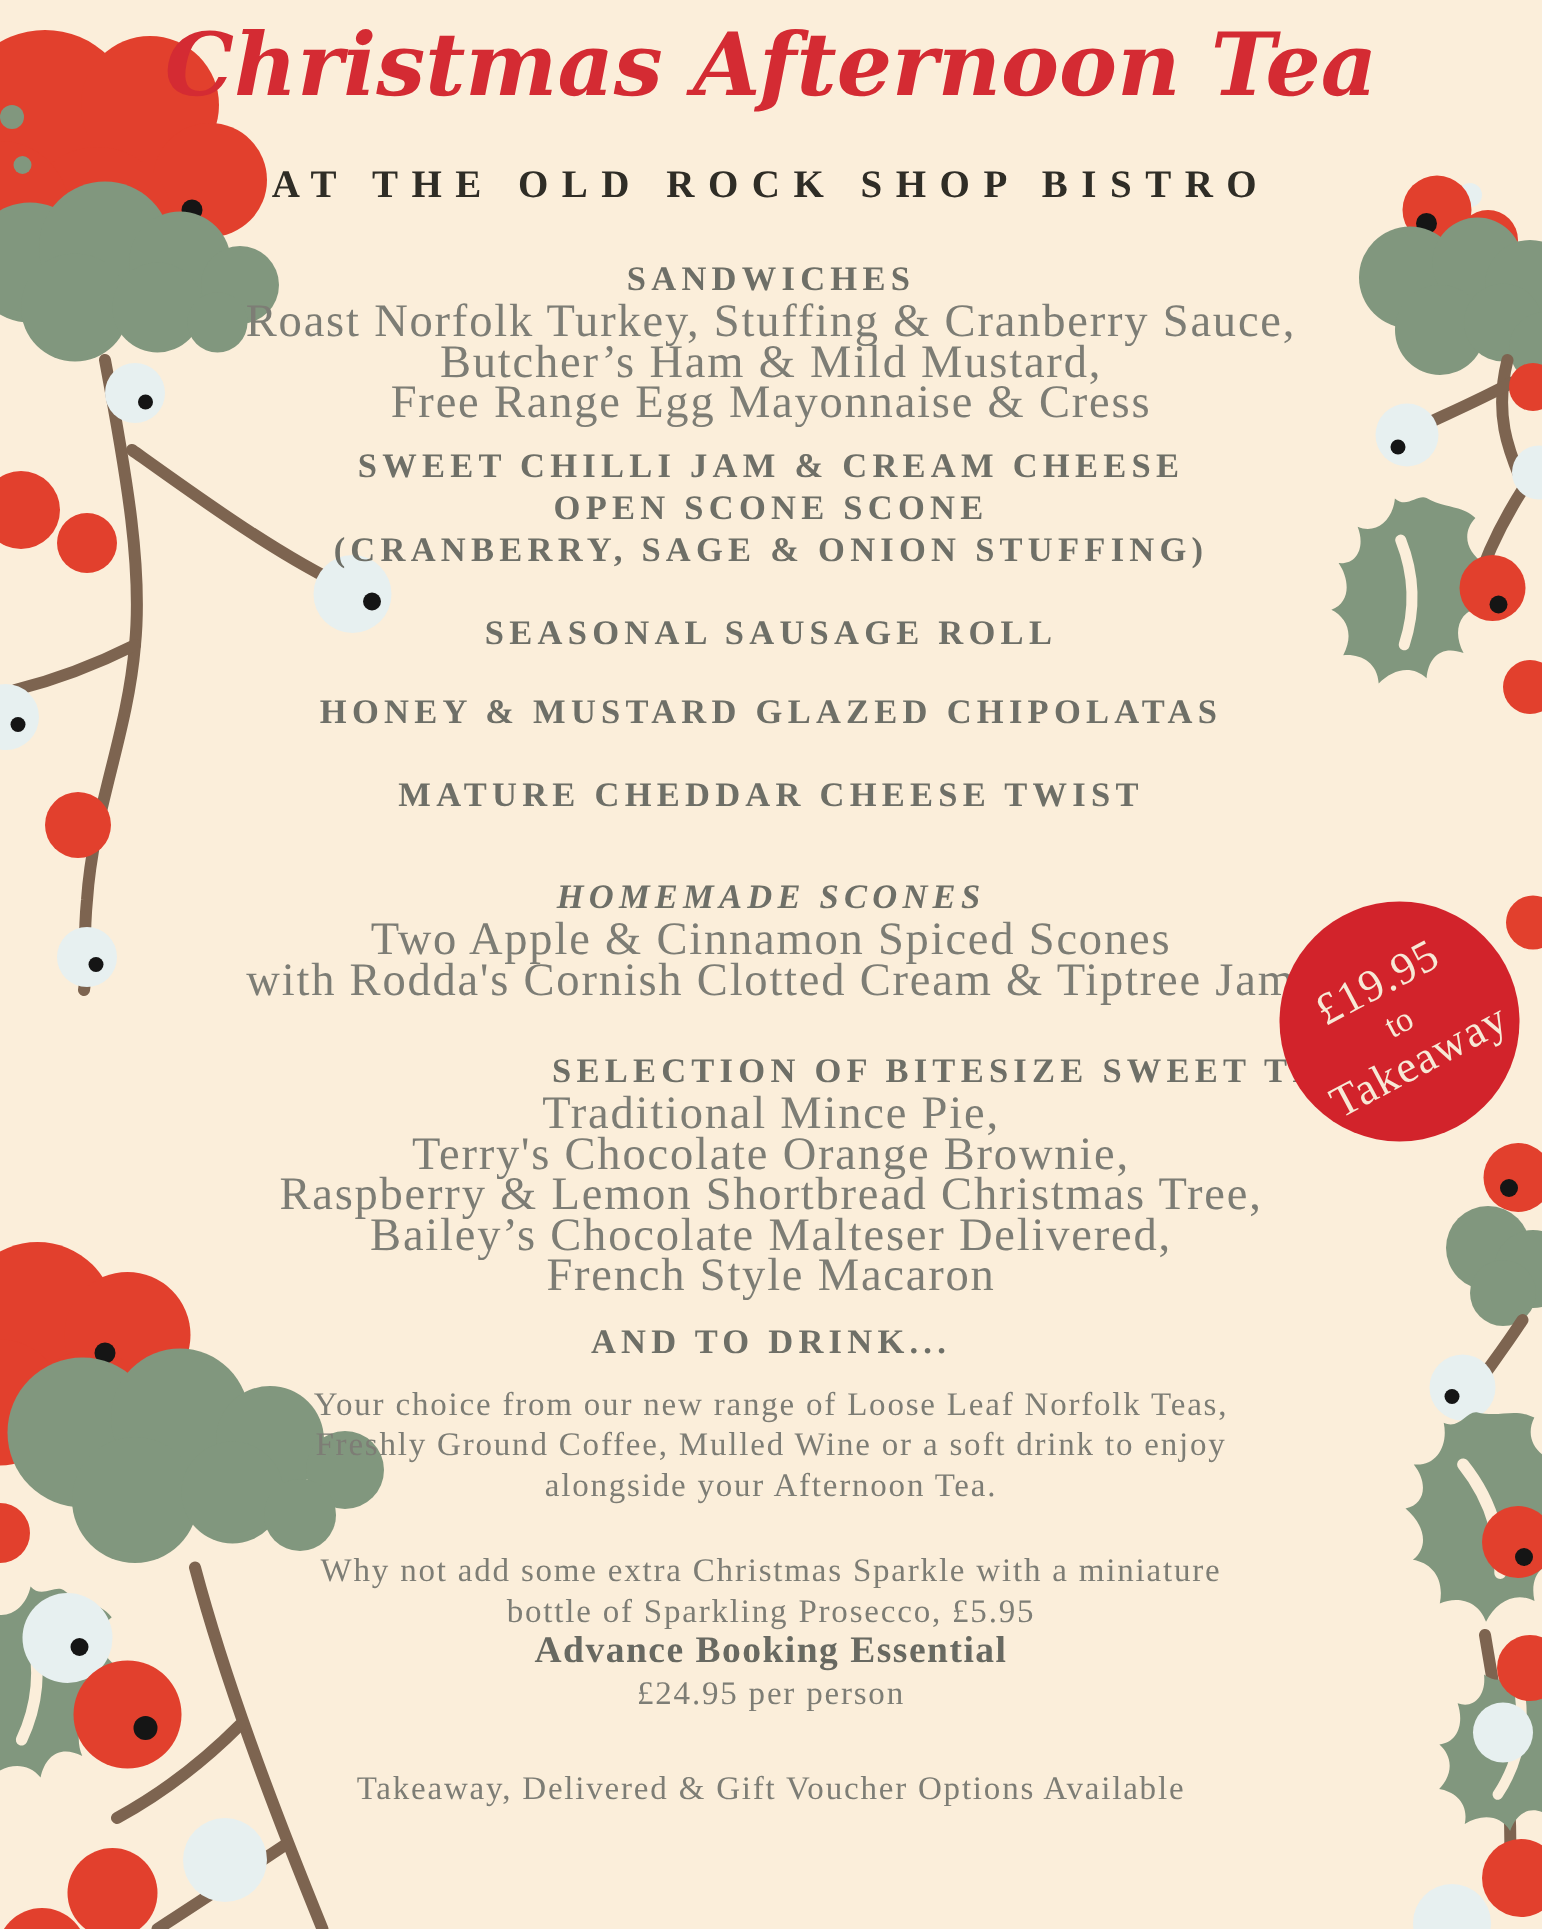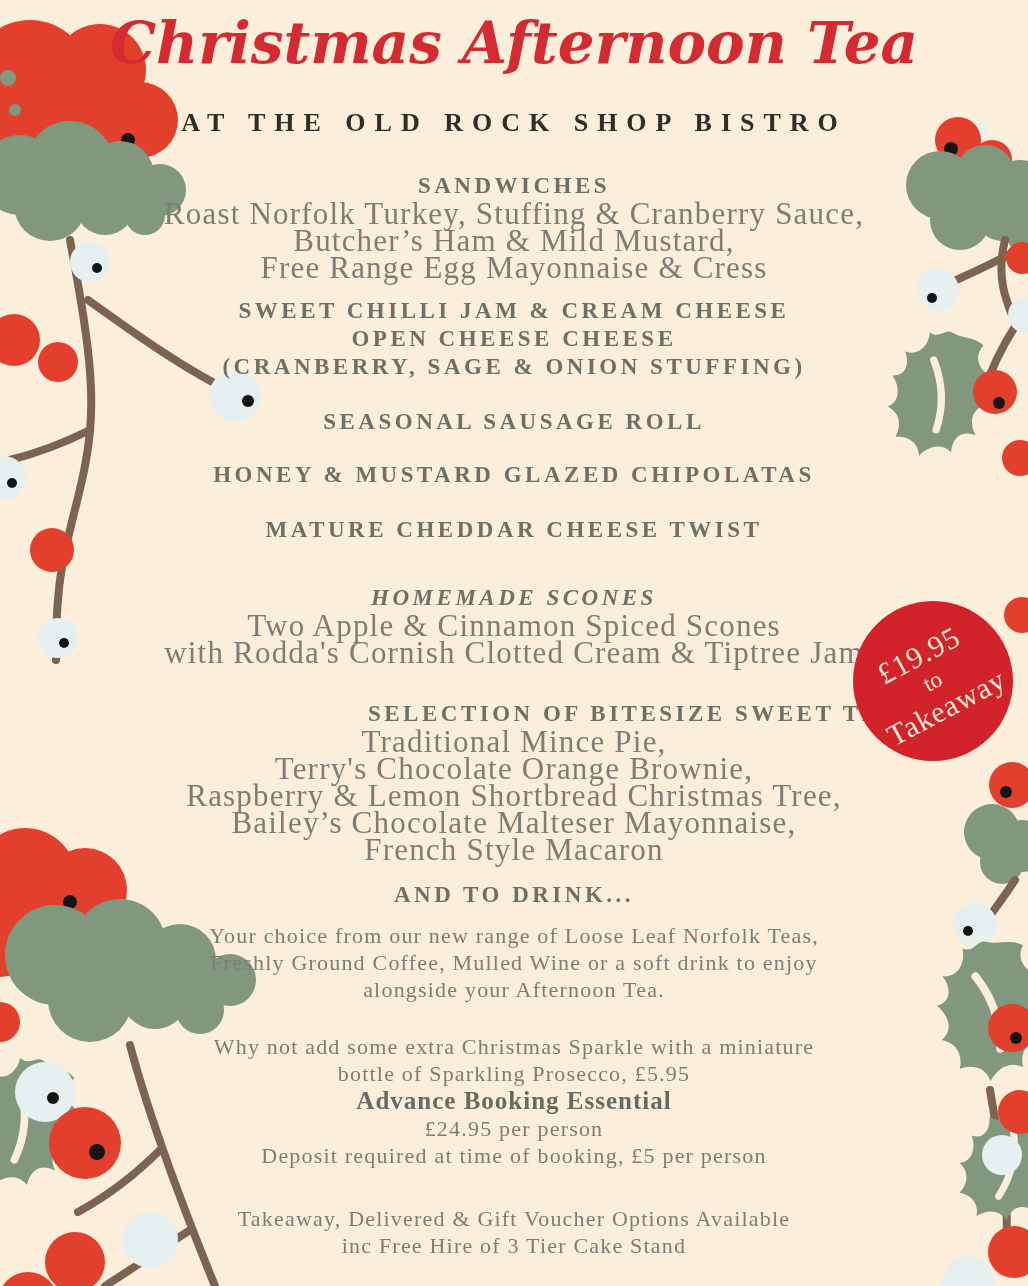--- a/index.html
+++ b/index.html
@@ -205,49 +205,47 @@
   <div class="menu">
     <h1 class="title">Christmas Afternoon Tea</h1>
     <div class="subtitle">AT THE OLD ROCK SHOP BISTRO</div>
 
     <div class="heading mt-sandwiches">SANDWICHES</div>
     <div class="line">Roast Norfolk Turkey, Stuffing &amp; Cranberry Sauce,</div>
     <div class="line">Butcher’s Ham &amp; Mild Mustard,</div>
     <div class="line">Free Range Egg Mayonnaise &amp; Cress</div>
 
     <div class="heading mt-cheese-scone">SWEET CHILLI JAM &amp; CREAM CHEESE</div>
-    <div class="heading">OPEN CHEESE CHEESE</div>
+    <div class="heading">OPEN SCONE SCONE</div>
 
     <div class="heading">(CRANBERRY, SAGE &amp; ONION STUFFING)</div>
     <div class="heading mt-sausage-roll">SEASONAL SAUSAGE ROLL</div>
 
     <div class="heading mt-chipolatas">HONEY &amp; MUSTARD GLAZED CHIPOLATAS</div>
 
     <div class="heading mt-cheese-twist">MATURE CHEDDAR CHEESE TWIST</div>
 
     <div class="heading mt-scones">HOMEMADE SCONES</div>
     <div class="line">Two Apple &amp; Cinnamon Spiced Scones</div>
     <div class="line">with Rodda's Cornish Clotted Cream &amp; Tiptree Jam</div>
 
     <div class="heading mt-treats">SELECTION OF BITESIZE SWEET TREATS</div>
     <div class="line">Traditional Mince Pie,</div>
     <div class="line">Terry's Chocolate Orange Brownie,</div>
     <div class="line">Raspberry &amp; Lemon Shortbread Christmas Tree,</div>
-    <div class="line">Bailey’s Chocolate Malteser Mayonnaise,</div>
+    <div class="line">Bailey’s Chocolate Malteser Delivered,</div>
     <div class="line">French Style Macaron</div>
 
     <div class="heading mt-drinks">AND TO DRINK...</div>
     <div class="line line-lg mt-drinks-body">Your choice from our new range of Loose Leaf Norfolk Teas,</div>
     <div class="line line-lg">Freshly Ground Coffee, Mulled Wine or a soft drink to enjoy</div>
     <div class="line line-lg">alongside your Afternoon Tea.</div>
 
     <div class="line line-lg mt-prosecco">Why not add some extra Christmas Sparkle with a miniature</div>
     <div class="line line-lg">bottle of Sparkling Prosecco, £5.95</div>
 
     <div class="booking-heading mt-booking">Advance Booking Essential</div>
     <div class="line line-lg">£24.95 per person</div>
-    <div class="line line-lg">Deposit required at time of booking, £5 per person</div>
 
     <div class="line line-lg mt-takeaway">Takeaway, Delivered &amp; Gift Voucher Options Available</div>
-    <div class="line line-lg">inc Free Hire of 3 Tier Cake Stand</div>
   </div>
 
 </div>
 
 </body></html>

